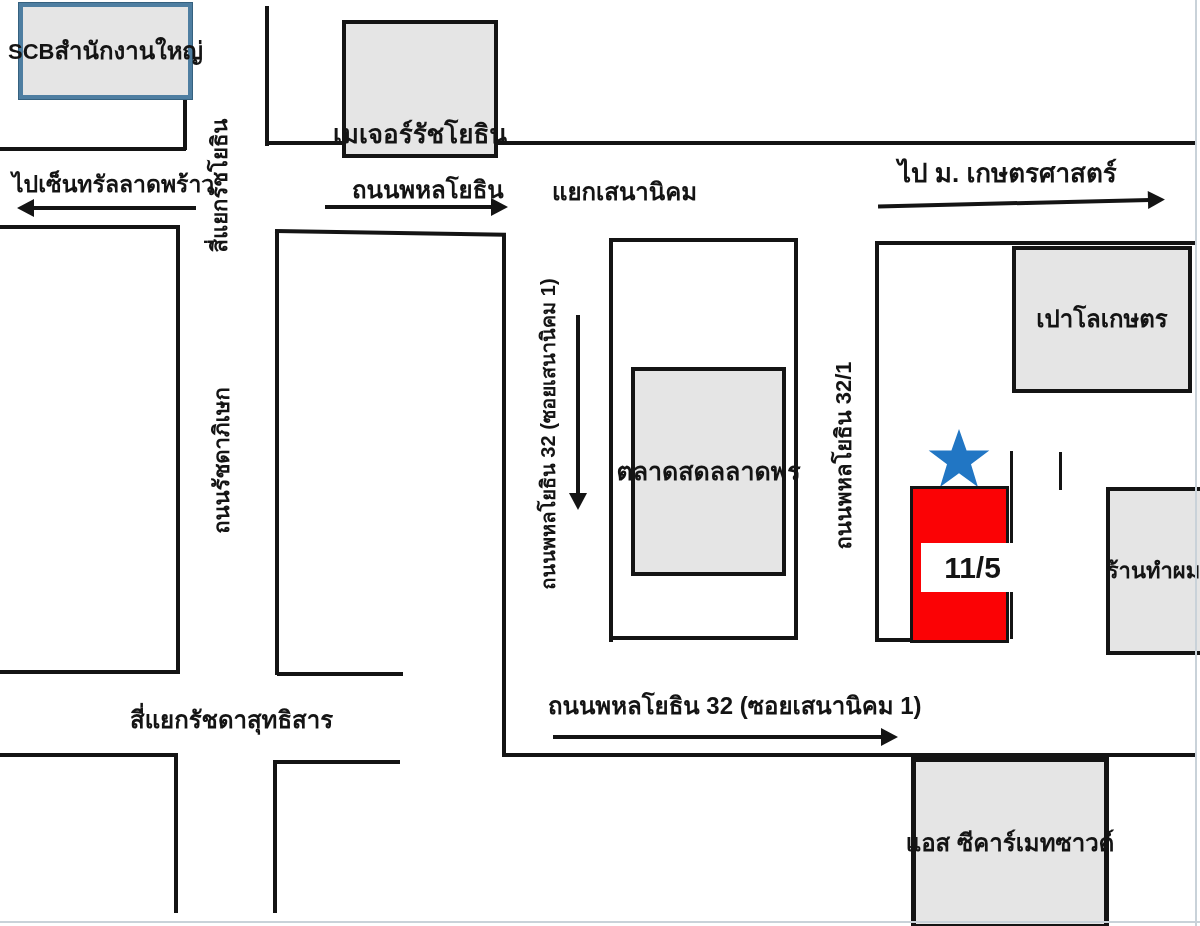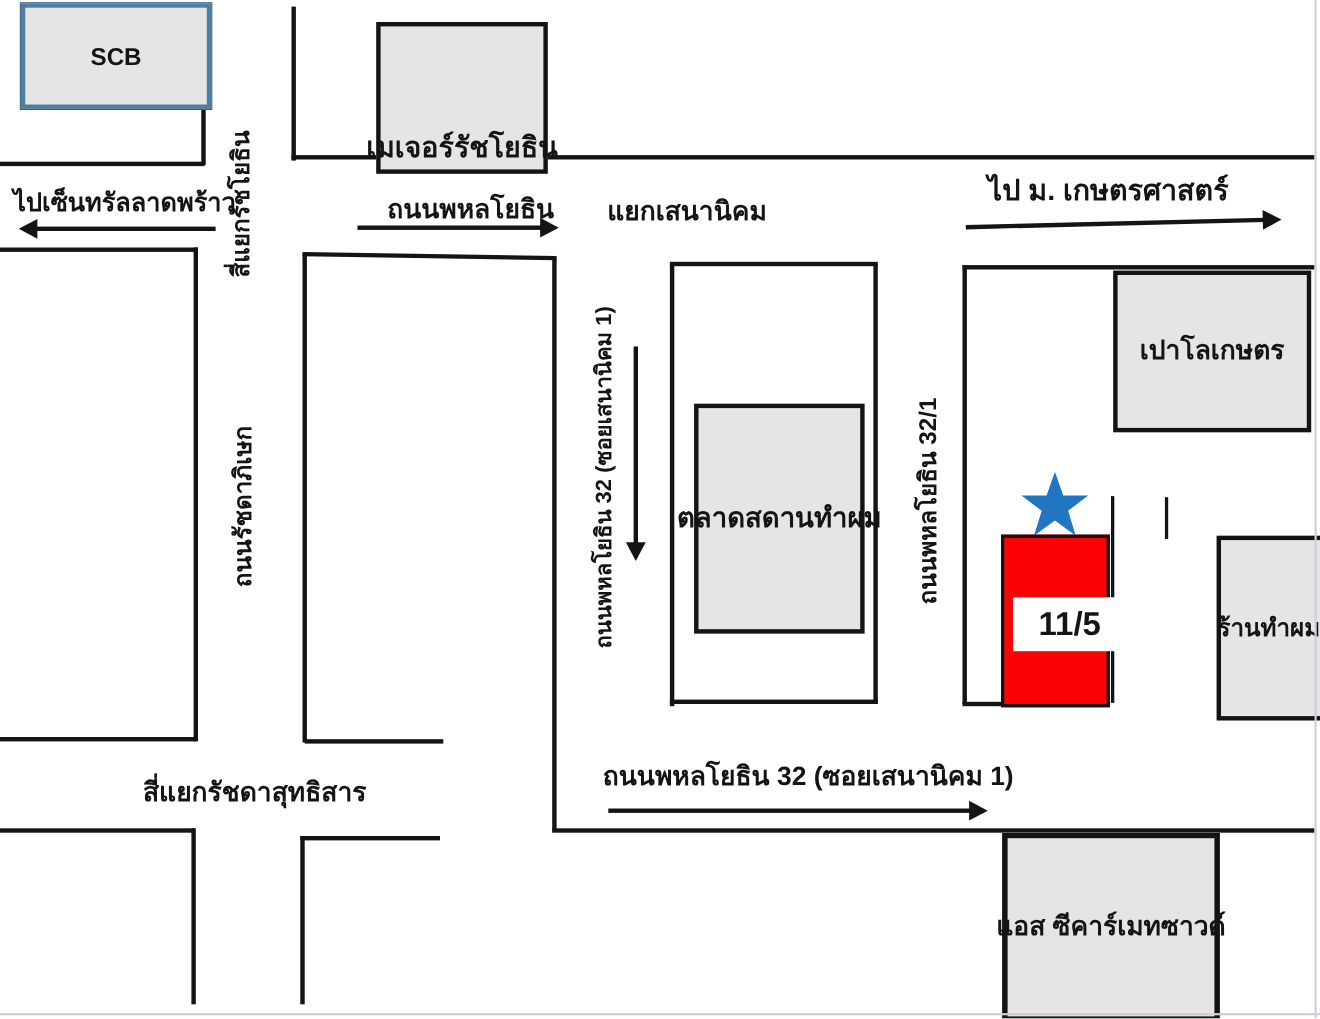--- a/index.html
+++ b/index.html
@@ -59,30 +59,31 @@
   <div class="ln" style="left:502px;top:753px;width:693px;height:4px;"></div>
 
   <div class="ln" style="left:0px;top:753px;width:177px;height:4px;"></div>
   <div class="ln" style="left:174px;top:753px;width:4px;height:160px;"></div>
 
   <div class="ln" style="left:273px;top:760px;width:4px;height:153px;"></div>
   <div class="ln" style="left:273px;top:760px;width:127px;height:4px;"></div>
 
   <div class="box" style="left:19px;top:3px;width:165px;height:88px;border:4px solid #4E7EA1;box-shadow:0 0 0 1px #35617f;font-size:22px;line-height:1.5;">
     <span>SCB</span>
+    <span style="font-size:24px;">สำนักงานใหญ่</span>
   </div>
 
   <div class="box" style="left:342px;top:20px;width:148px;height:130px;font-size:26px;line-height:1.55;align-items:flex-end;">
     <span>เมเจอร์</span>
     <span>รัชโยธิน</span>
   </div>
 
   <div class="box" style="left:631px;top:367px;width:147px;height:201px;font-size:25px;line-height:1.8;">
     <span>ตลาดสด</span>
-    <span>านทำผม</span>
+    <span>ลลาดพร</span>
   </div>
 
   <div class="box" style="left:1012px;top:246px;width:172px;height:139px;font-size:24px;line-height:1.7;">
     <span>เปาโลเกษตร</span>
   </div>
 
   <svg style="position:absolute;left:917px;top:429px;" width="84" height="60" viewBox="0 0 100 95">
     <polygon points="50,0 62,34 98,34 69,56 80,92 50,70 20,92 31,56 2,34 38,34" fill="#2176C4"></polygon>
   </svg>
   <div style="position:absolute;left:910px;top:486px;width:99px;height:157px;background:#FB0205;border:3px solid #141414;box-sizing:border-box;"></div>

